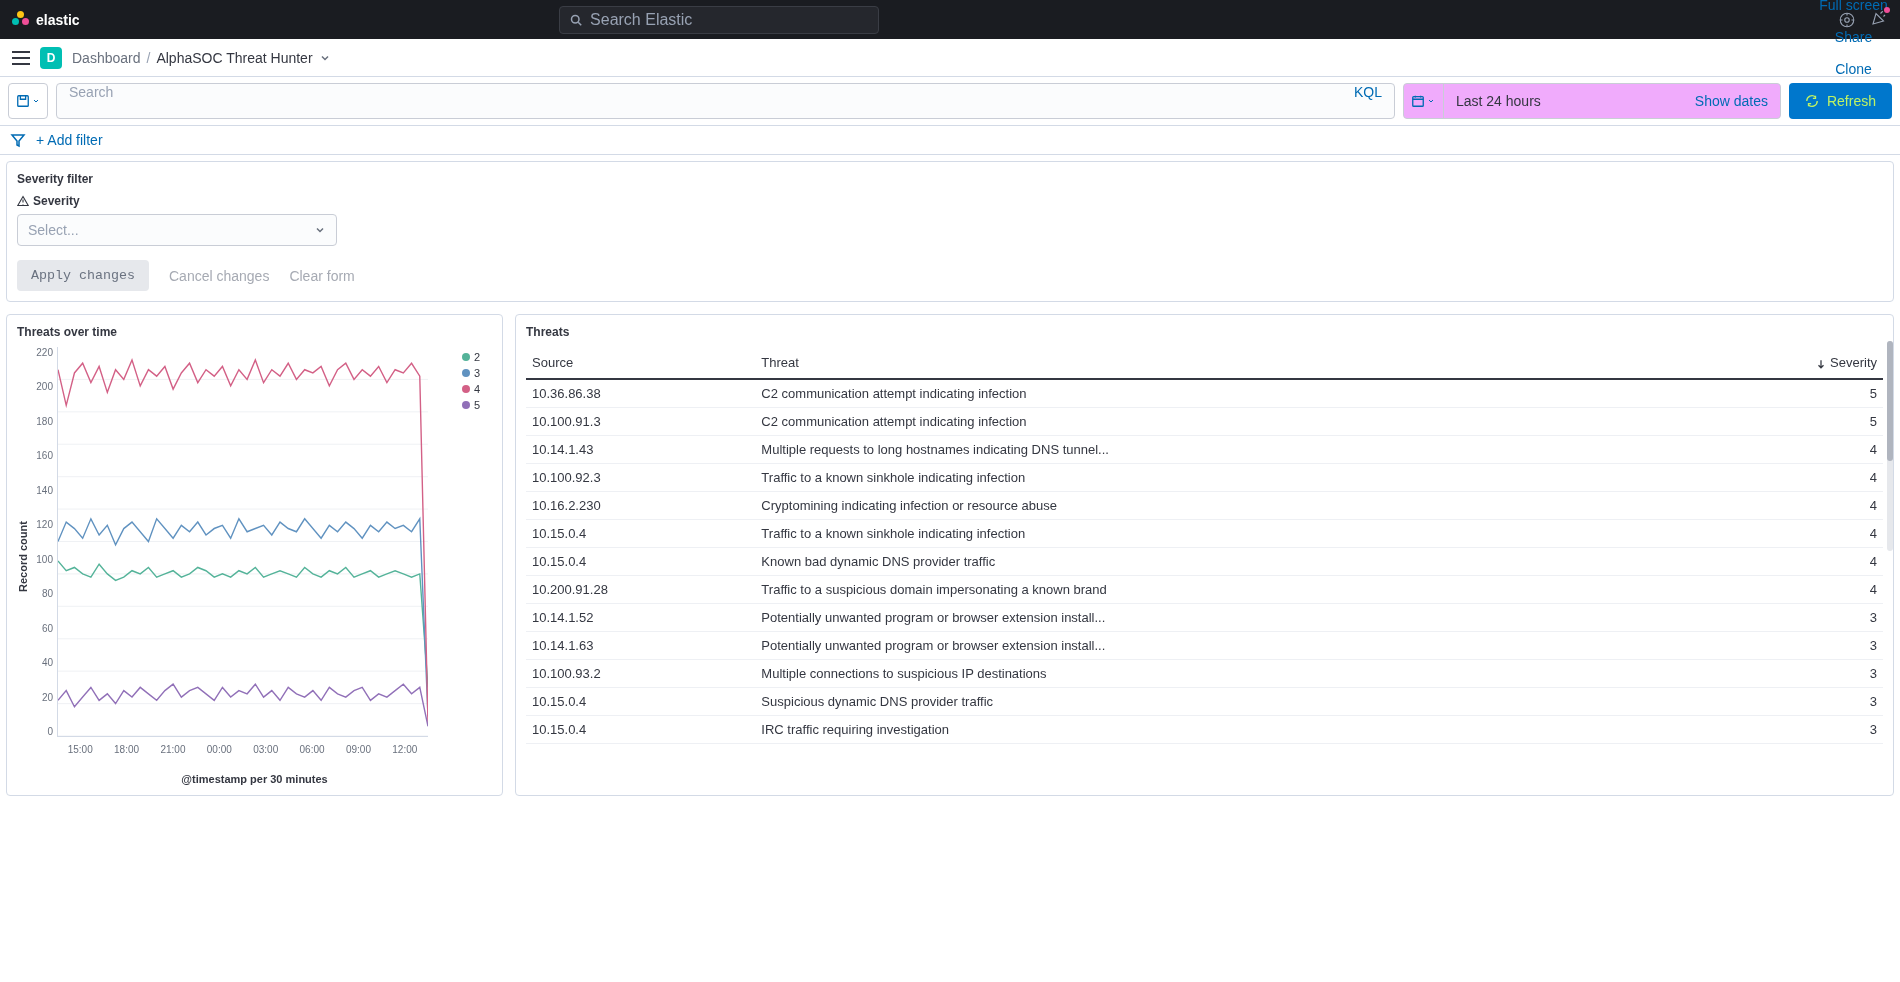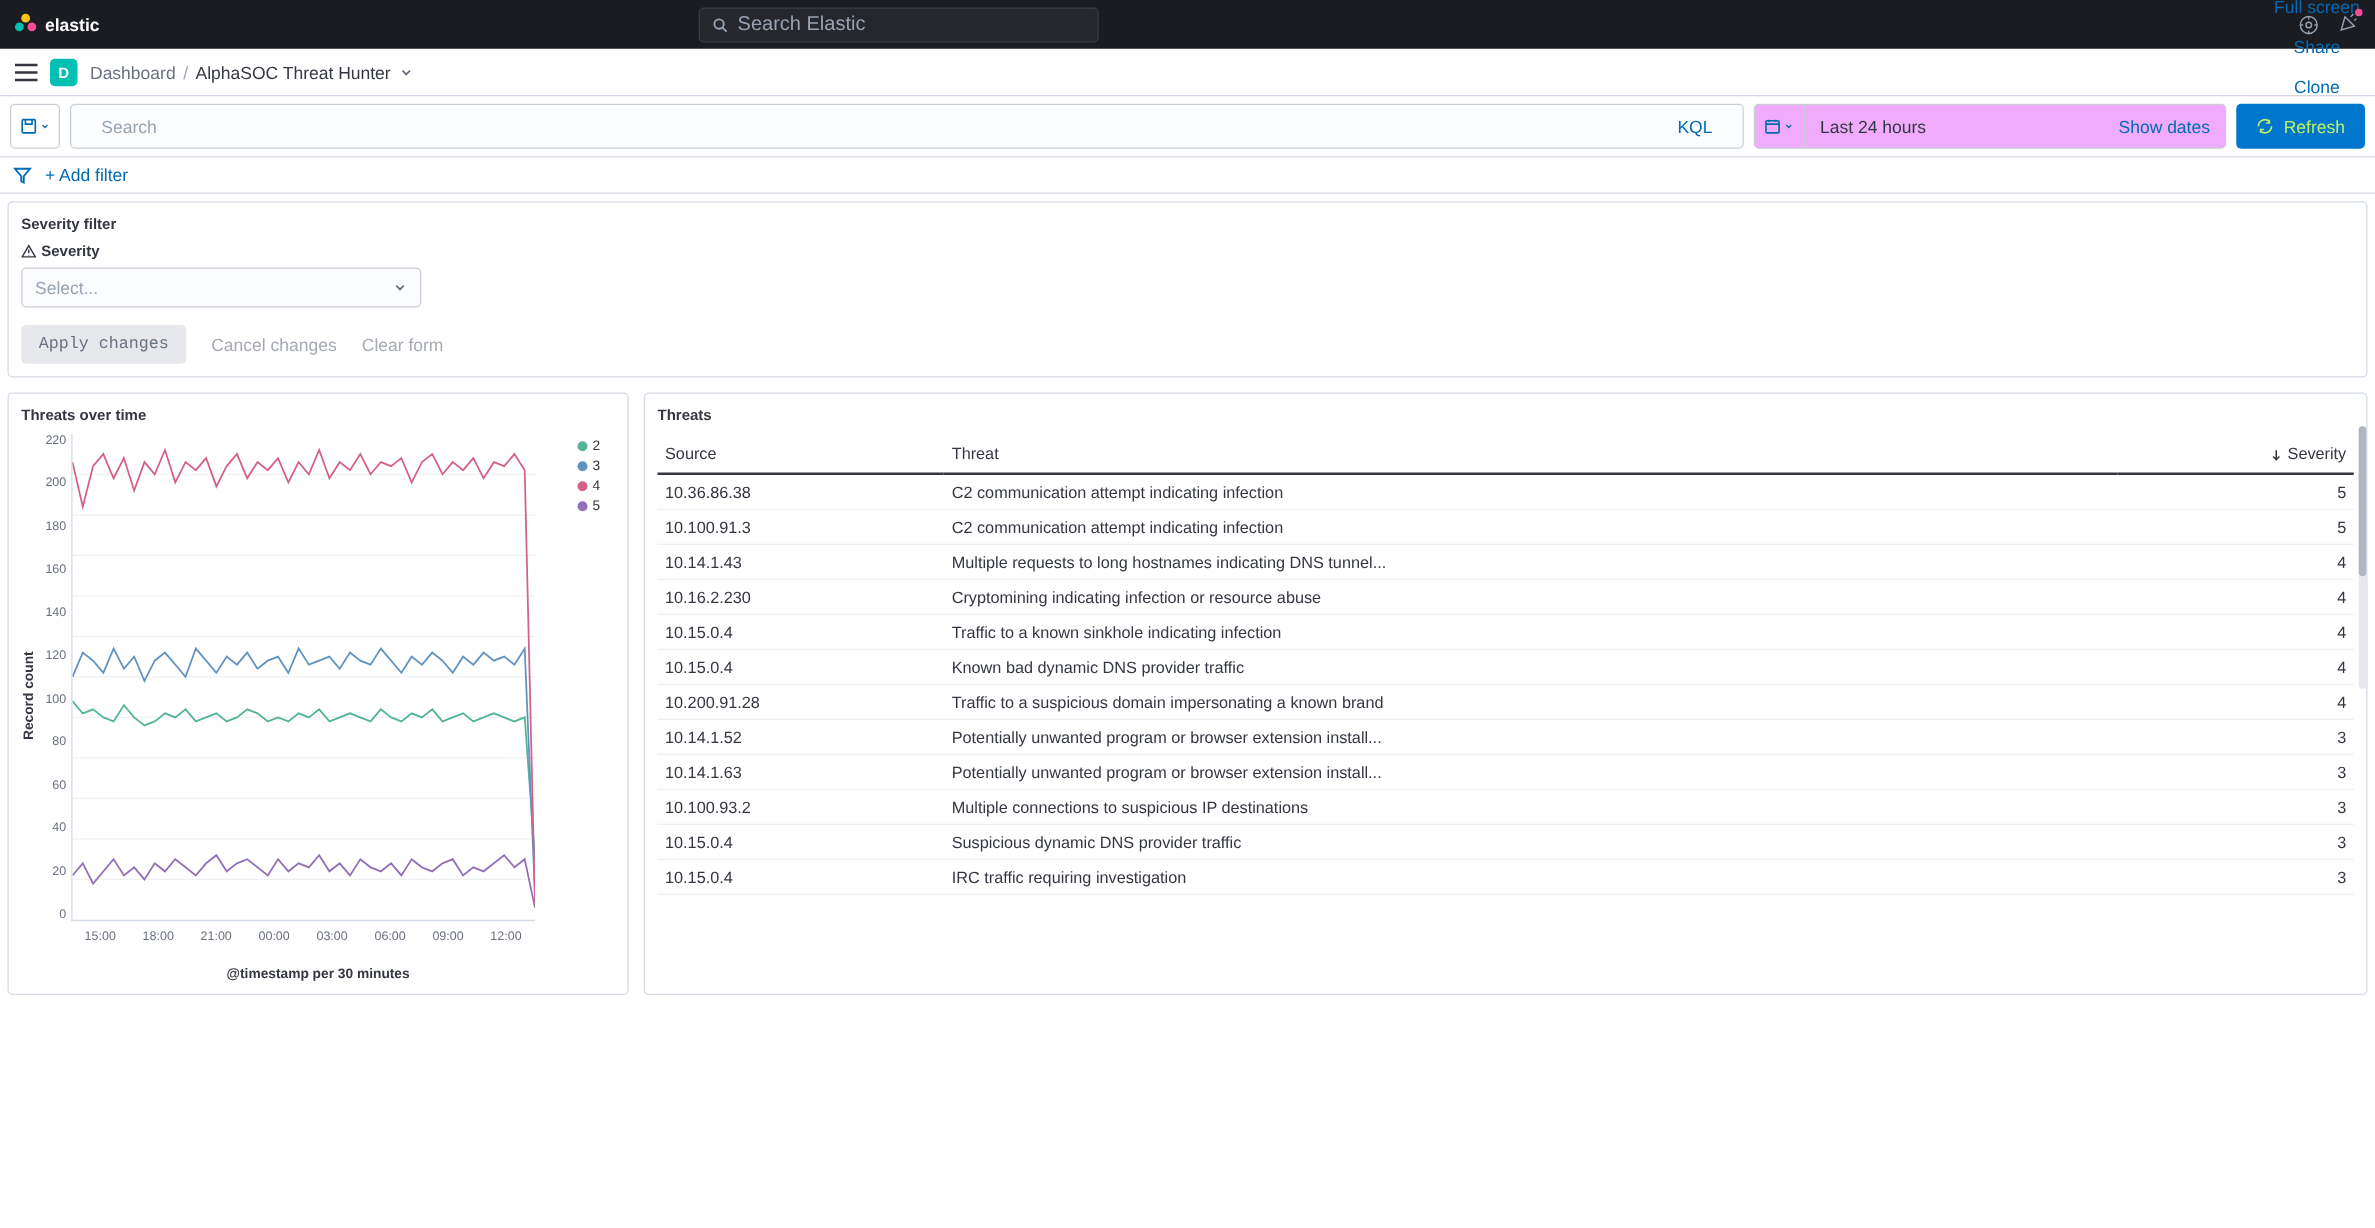--- a/index.html
+++ b/index.html
@@ -22,21 +22,21 @@
 .space-badge { width: 22px; height: 22px; background: #00bfb3; color: #fff; border-radius: 4px; display: flex; align-items: center; justify-content: center; font-weight: 600; font-size: 12px; }
 .breadcrumb { display: flex; align-items: center; gap: 6px; font-size: 14px; }
 .breadcrumb .sep { color: #98a2b3; }
 .breadcrumb .muted { color: #69707d; }
 .sub-nav-right { margin-left: auto; display: flex; align-items: center; gap: 16px; flex-direction: column; }
 .link { color: #006bb4; cursor: pointer; }
 .btn-outline { border: 1px solid #006bb4; color: #006bb4; padding: 4px 12px; border-radius: 4px; display: flex; align-items: center; gap: 6px; cursor: pointer; background: #fff; }
 
 .query-bar { display: flex; gap: 8px; padding: 6px 8px; border-bottom: 1px solid #d3dae6; align-items: center; }
 .save-query { width: 40px; height: 36px; border: 1px solid #c9cdd6; border-radius: 4px; display: flex; align-items: center; justify-content: center; gap: 2px; color: #006bb4; cursor: pointer; }
-.query-input { flex: 1; height: 36px; border: 1px solid #c9cdd6; border-radius: 4px; background: #fbfcfd; display: flex; align-items: center; padding: 0 24px; color: #98a2b3; }
+.query-input { flex: 1; height: 36px; border: 1px solid #c9cdd6; border-radius: 4px; background: #fbfcfd; display: flex; align-items: flex-start; padding: 0 12px; color: #98a2b3; }
 .query-input .kql { margin-left: auto; color: #006bb4; font-weight: 500; }
 .date-picker { width: 378px; height: 36px; border: 1px solid #c9cdd6; border-radius: 4px; display: flex; align-items: center; background: #f0abfc; }
 .date-picker .cal { width: 40px; display: flex; align-items: center; justify-content: center; gap: 2px; color: #006bb4; border-right: 1px solid #c9cdd6; height: 100%; }
 .date-picker .range { padding: 0 12px; flex: 1; }
 .date-picker .show { color: #006bb4; padding: 0 12px; }
 .btn-primary { background: #07c; color: #bef264; border: none; padding: 0 16px; height: 36px; border-radius: 4px; display: flex; align-items: center; gap: 8px; cursor: pointer; font-size: 14px; }
 
 .filter-bar { padding: 6px 10px; display: flex; align-items: center; gap: 10px; border-bottom: 1px solid #d3dae6; }
 .filter-icon { width: 16px; height: 16px; color: #006bb4; }
 
@@ -298,20 +298,25 @@
             <td>10.100.91.3</td>
             <td>C2 communication attempt indicating infection</td>
             <td class="right">5</td>
           </tr>
           <tr>
             <td>10.14.1.43</td>
             <td>Multiple requests to long hostnames indicating DNS tunnel...</td>
             <td class="right">4</td>
           </tr>
           <tr>
+            <td>10.100.92.3</td>
+            <td>Traffic to a known sinkhole indicating infection</td>
+            <td class="right">4</td>
+          </tr>
+          <tr>
             <td>10.16.2.230</td>
             <td>Cryptomining indicating infection or resource abuse</td>
             <td class="right">4</td>
           </tr>
           <tr>
             <td>10.15.0.4</td>
             <td>Traffic to a known sinkhole indicating infection</td>
             <td class="right">4</td>
           </tr>
           <tr>

